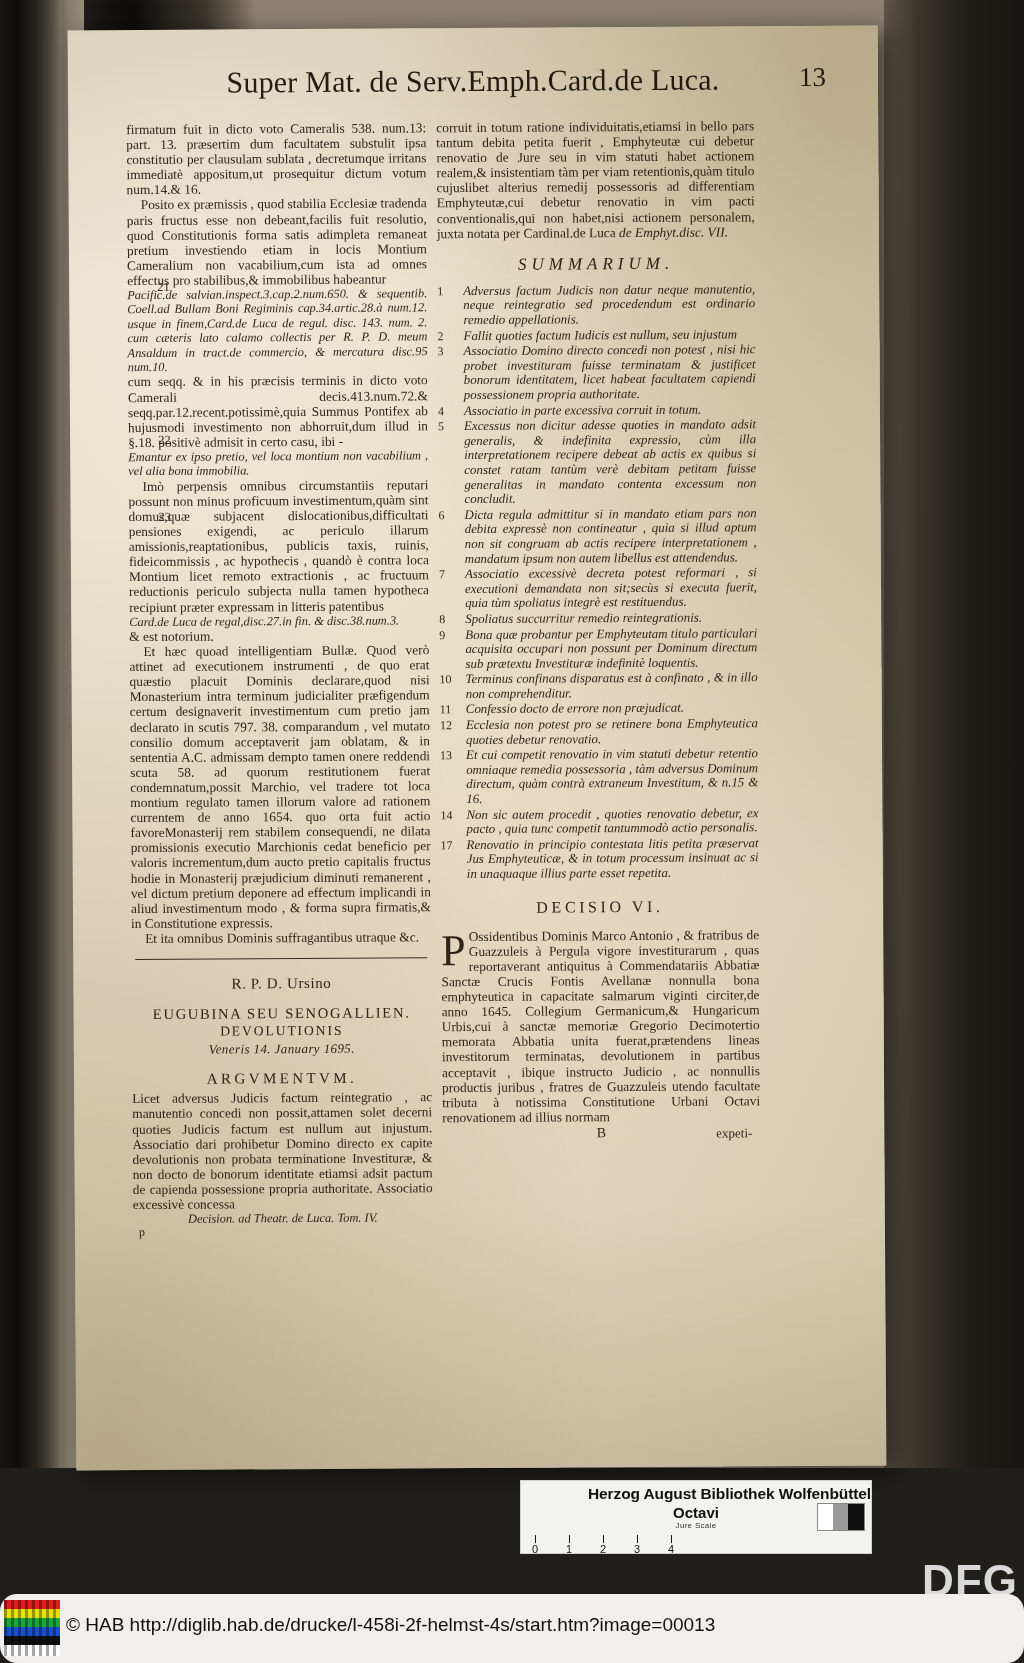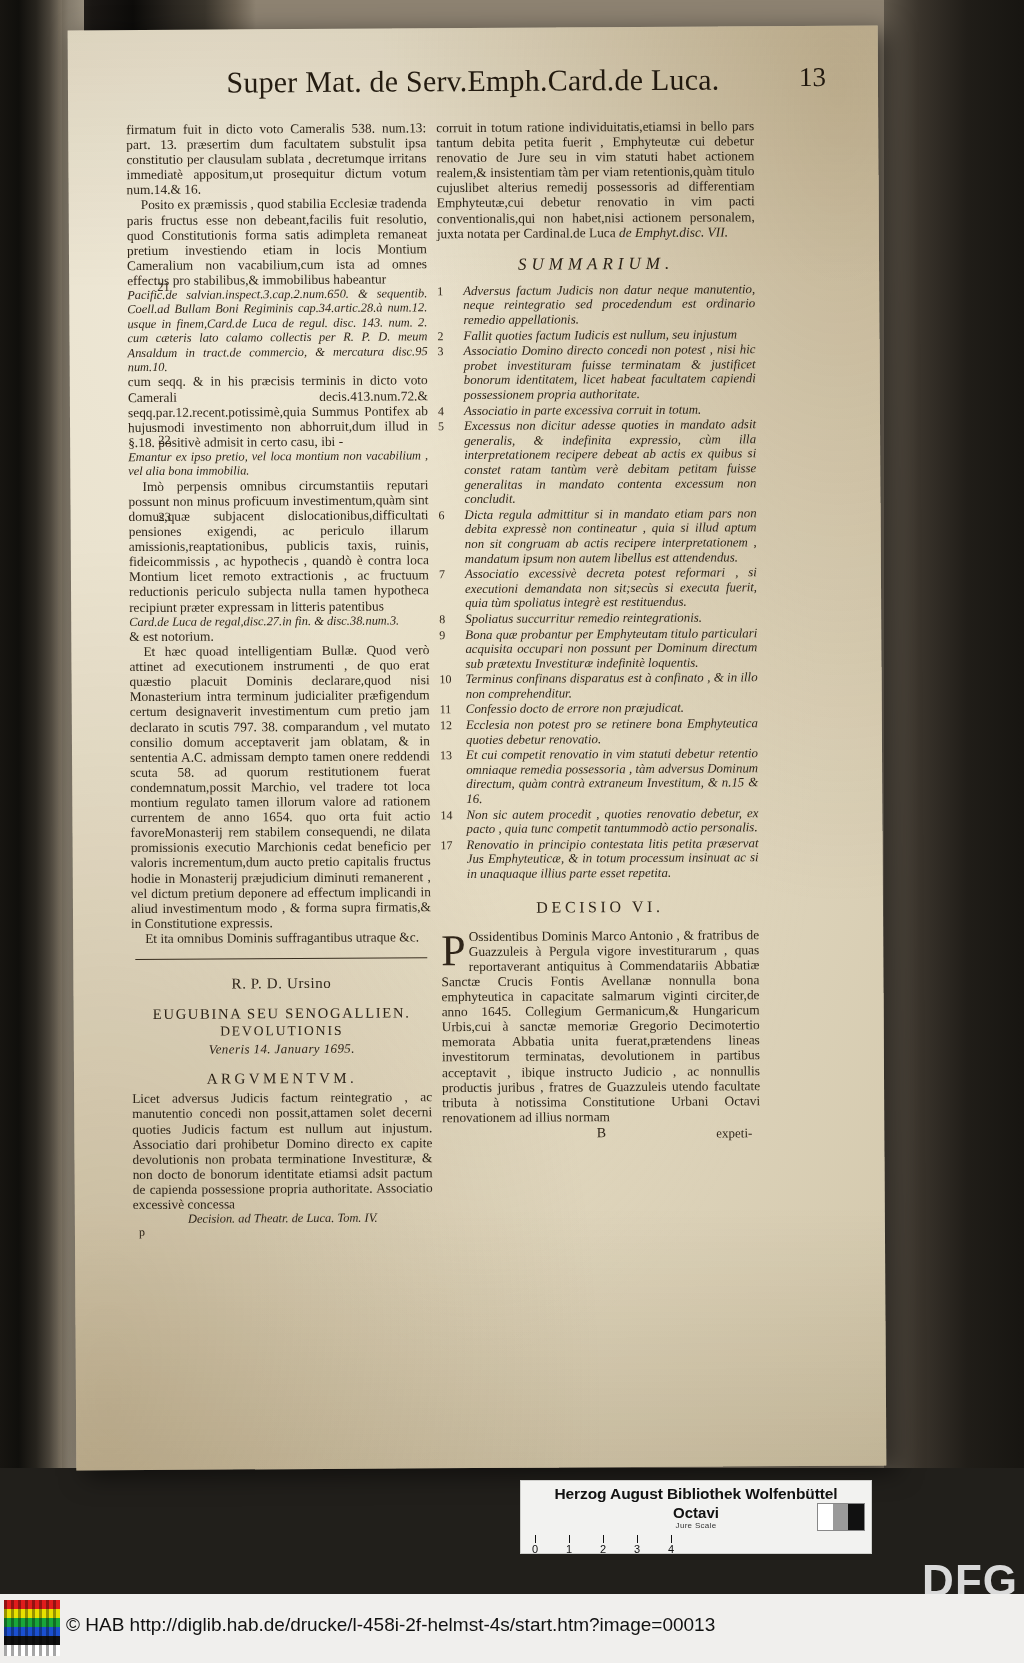--- a/index.html
+++ b/index.html
@@ -84,31 +84,31 @@
   
   .dropcap{float:left;font-size:44px;line-height:36px;padding:2px 3px 0 0;margin-top:2px;}
   .sig{position:absolute;left:0;right:0;bottom:-16px;text-align:center;font-size:14px;}
   .catch{position:absolute;right:8px;bottom:-17px;font-size:13px;}
   .pmark{position:absolute;left:6px;bottom:1px;font-size:12px;}
 
   
   #ruler{position:absolute;left:520px;top:1480px;width:350px;height:72px;background:#f2f2f0;
      border:1px solid #cfcfcc;}
   #ruler .lib{font-family:"Liberation Sans",sans-serif;font-size:15.5px;font-weight:bold;color:#111;
-     text-align:center;padding:4px 0 1px 0;letter-spacing:-.1px;}
+     text-align:right;padding:4px 0 1px 0;letter-spacing:-.1px;}
   #ruler .kodak{font-family:"Liberation Sans",sans-serif;font-size:15px;font-weight:bold;color:#111;text-align:center;}
   #ruler .gray{font-family:"Liberation Sans",sans-serif;font-size:8px;color:#333;text-align:center;letter-spacing:.3px;}
   #ruler .scalebar{position:relative;height:22px;margin:0 6px;}
   #ruler .tick{position:absolute;bottom:9px;width:1px;height:8px;background:#111;}
   #ruler .tn{position:absolute;bottom:-3px;font-family:"Liberation Sans",sans-serif;font-size:11px;color:#111;transform:translateX(-3px);}
   #ruler .patch{position:absolute;right:6px;top:22px;width:46px;height:26px;
      background:linear-gradient(90deg,#ffffff 0 33%,#9a9a9a 33% 66%,#111111 66% 100%);border:1px solid #888;}
   #dfg{position:absolute;right:6px;top:1556px;font-family:"Liberation Sans",sans-serif;
      font-size:44px;font-weight:bold;color:#d9d9d9;letter-spacing:1px;}
-  #bar{position:absolute;left:0;top:1594px;width:1024px;height:69px;background:#f0efed;}
+  #bar{position:absolute;left:0;top:1594px;width:1024px;height:69px;background:#f0efed;border-radius:17px;}
   #bar .url{font-family:"Liberation Sans",sans-serif;font-size:19px;color:#111;
      position:absolute;left:66px;top:20px;white-space:nowrap;}
   #colorbar{position:absolute;left:4px;top:1600px;width:56px;height:56px;
      background:linear-gradient(180deg,#e01c1c 0 16%,#e8e000 16% 32%,#19a63a 32% 48%,#1a4fd0 48% 64%,#111 64% 80%,#fff 80% 100%);}
   #colorbar2{position:absolute;left:4px;top:1600px;width:56px;height:56px;
      background:repeating-linear-gradient(90deg,rgba(0,0,0,.35) 0 3px, rgba(255,255,255,0) 3px 7px);}
 </style>
 </head>
 <body>
 

